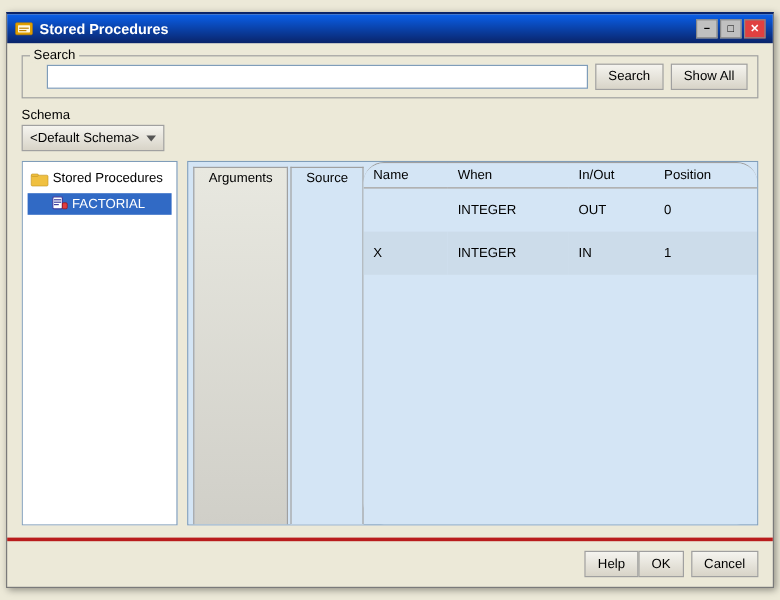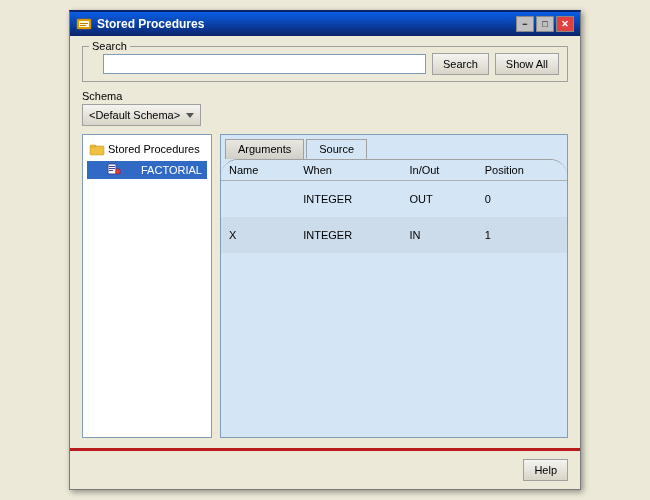--- a/index.html
+++ b/index.html
@@ -9,21 +9,21 @@
       background: #ece9d8;
       display: flex;
       justify-content: center;
       align-items: center;
       width: 650px;
       height: 500px;
       overflow: hidden;
     }
 
     .window {
-      width: 512px;
+      width: 640px;
       height: 480px;
       background: #ece9d8;
       border: 1px solid #7a7a7a;
       border-top: 2px solid #0a246a;
       box-shadow: 2px 2px 6px rgba(0,0,0,0.4);
       display: flex;
       flex-direction: column;
     }
 
     .title-bar {
@@ -173,35 +173,34 @@
       align-items: center;
       gap: 3px;
       padding: 2px 4px;
       font-size: 11px;
       cursor: pointer;
     }
 
     .tree-item {
       display: flex;
       align-items: center;
-      gap: 20px;
+      gap: 3px;
       padding: 2px 4px 2px 20px;
       font-size: 11px;
       cursor: pointer;
       background: #316ac5;
       color: white;
       margin: 2px 2px;
     }
 
     .right-panel {
       flex: 1;
       border: 1px solid #7f9db9;
       background: #d4e5f5;
       display: flex;
-      flex-direction: column;
       overflow: hidden;
     }
 
     .tabs {
       display: flex;
       background: #d4e5f5;
       padding-top: 4px;
       padding-left: 4px;
       gap: 2px;
     }
@@ -383,14 +382,18 @@
               </tbody>
           </table>
         </div>
       </div>
 
     </div>
   </div>
 
   <div class="window-footer">
     <button class="btn">Help</button>
+    <div class="footer-right">
+      <button class="btn">OK</button>
+      <button class="btn">Cancel</button>
+    </div>
   </div>
 </div>
 
 </body></html>

